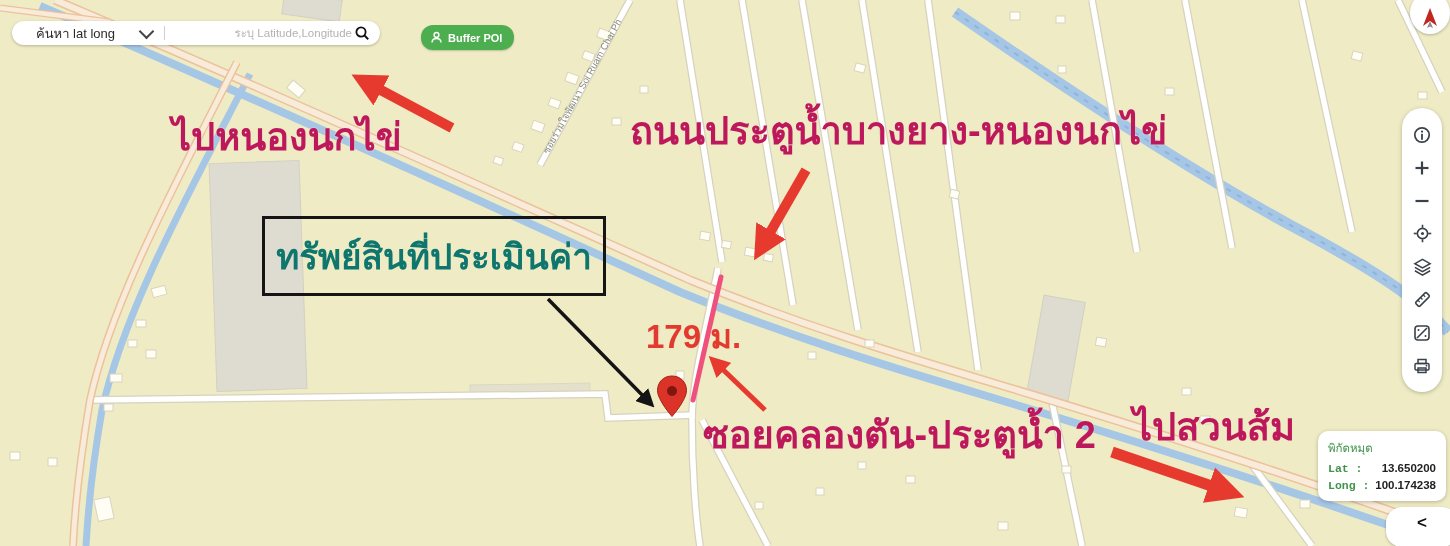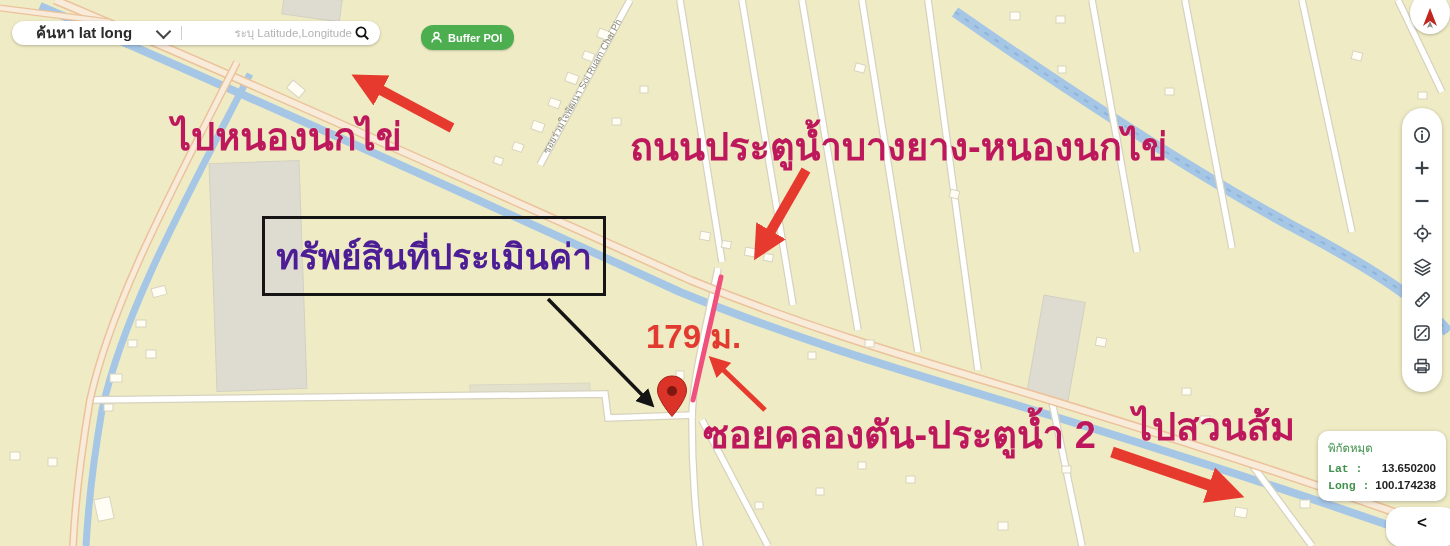--- a/index.html
+++ b/index.html
@@ -5,21 +5,21 @@
   html,body{margin:0;padding:0;}
   body{width:1450px;height:546px;overflow:hidden;position:relative;
        font-family:"Liberation Sans",sans-serif;background:#EFECC5;}
   .abs{position:absolute;}
   
   #map{left:0;top:0;width:1450px;height:546px;cursor:grab;}
   
   .search-bar{left:12px;top:21px;width:368px;height:24px;background:#fff;border-radius:14px;
       box-shadow:0 1px 3px rgba(0,0,0,.25);display:flex;align-items:center;padding:0 10px;box-sizing:border-box;}
   .search-type{display:flex;align-items:center;gap:26px;cursor:pointer;padding-left:14px;}
-  .search-type .lbl{font-size:15px;font-weight:bold;color:#2b2b2b;white-space:nowrap;}
+  .search-type .lbl{font-size:13px;font-weight:normal;color:#2b2b2b;white-space:nowrap;}
   .chev{width:9px;height:9px;border-right:2px solid #444;border-bottom:2px solid #444;
         transform:rotate(45deg);margin-top:-4px;}
   .vdiv{width:1px;height:14px;background:#cfcfcf;margin:0 8px 0 12px;}
   .search-input{border:none;outline:none;flex:1;font-size:11.5px;color:#333;background:transparent;min-width:0;text-align:right;}
   .search-input::placeholder{color:#b3b3b3;}
   
   .buffer-btn{left:421px;top:25px;height:25px;padding:0 12px 0 9px;background:#4DAE50;border:none;
       border-radius:12px;display:flex;align-items:center;gap:5px;color:#fff;font-size:11px;
       font-weight:bold;cursor:pointer;box-shadow:0 1px 2px rgba(0,0,0,.2);font-family:inherit;}
   
@@ -40,27 +40,27 @@
   .coord-row .k{color:#41924B;font-weight:bold;font-family:Liberation Mono, monospace;}
   .coord-row .v{color:#222;font-weight:bold;}
   
   .collapse-btn{left:1386px;top:507px;width:72px;height:40px;background:#fff;border:none;
       border-radius:16px;box-shadow:0 1px 3px rgba(0,0,0,.25);font-size:17px;font-weight:bold;
       color:#111;cursor:pointer;display:flex;align-items:flex-start;justify-content:center;
       padding-top:6px;box-sizing:border-box;font-family:inherit;}
   
   .map-label{color:#be185d;font-weight:600;white-space:nowrap;text-shadow:0 0 2px rgba(239,236,197,.8);}
   .lbl-nongnokkhai{left:172px;top:106px;font-size:38px;}
-  .lbl-roadmain{left:630px;top:116px;font-size:38px;}
+  .lbl-roadmain{left:630px;top:100px;font-size:38px;}
   .lbl-soi{left:703px;top:404px;font-size:38px;}
   .lbl-suansom{left:1133px;top:396px;font-size:38px;}
   .lbl-distance{left:646px;top:310px;font-size:33px;font-weight:bold;color:#E23A2F;}
   .property-box{left:262px;top:216px;width:338px;height:74px;border:3px solid #151515;
       display:flex;align-items:center;justify-content:center;font-size:35px;font-weight:600;
-      color:#4c1d95;white-space:nowrap;}
+      color:#0f766e;white-space:nowrap;}
 </style>
 </head>
 <body>
 
 <svg id="map" class="abs" width="1450" height="546" viewBox="0 0 1450 546">
   <defs>
     <marker id="ahRedBig" viewBox="0 0 10 10" refX="6.5" refY="5" markerWidth="3.4" markerHeight="3.8" orient="auto-start-reverse">
       <path d="M0,0 L10,5 L0,10 Z" fill="#E73A2E"></path>
     </marker>
     <marker id="ahRedSmall" viewBox="0 0 10 10" refX="6.5" refY="5" markerWidth="4.2" markerHeight="4.4" orient="auto-start-reverse">

